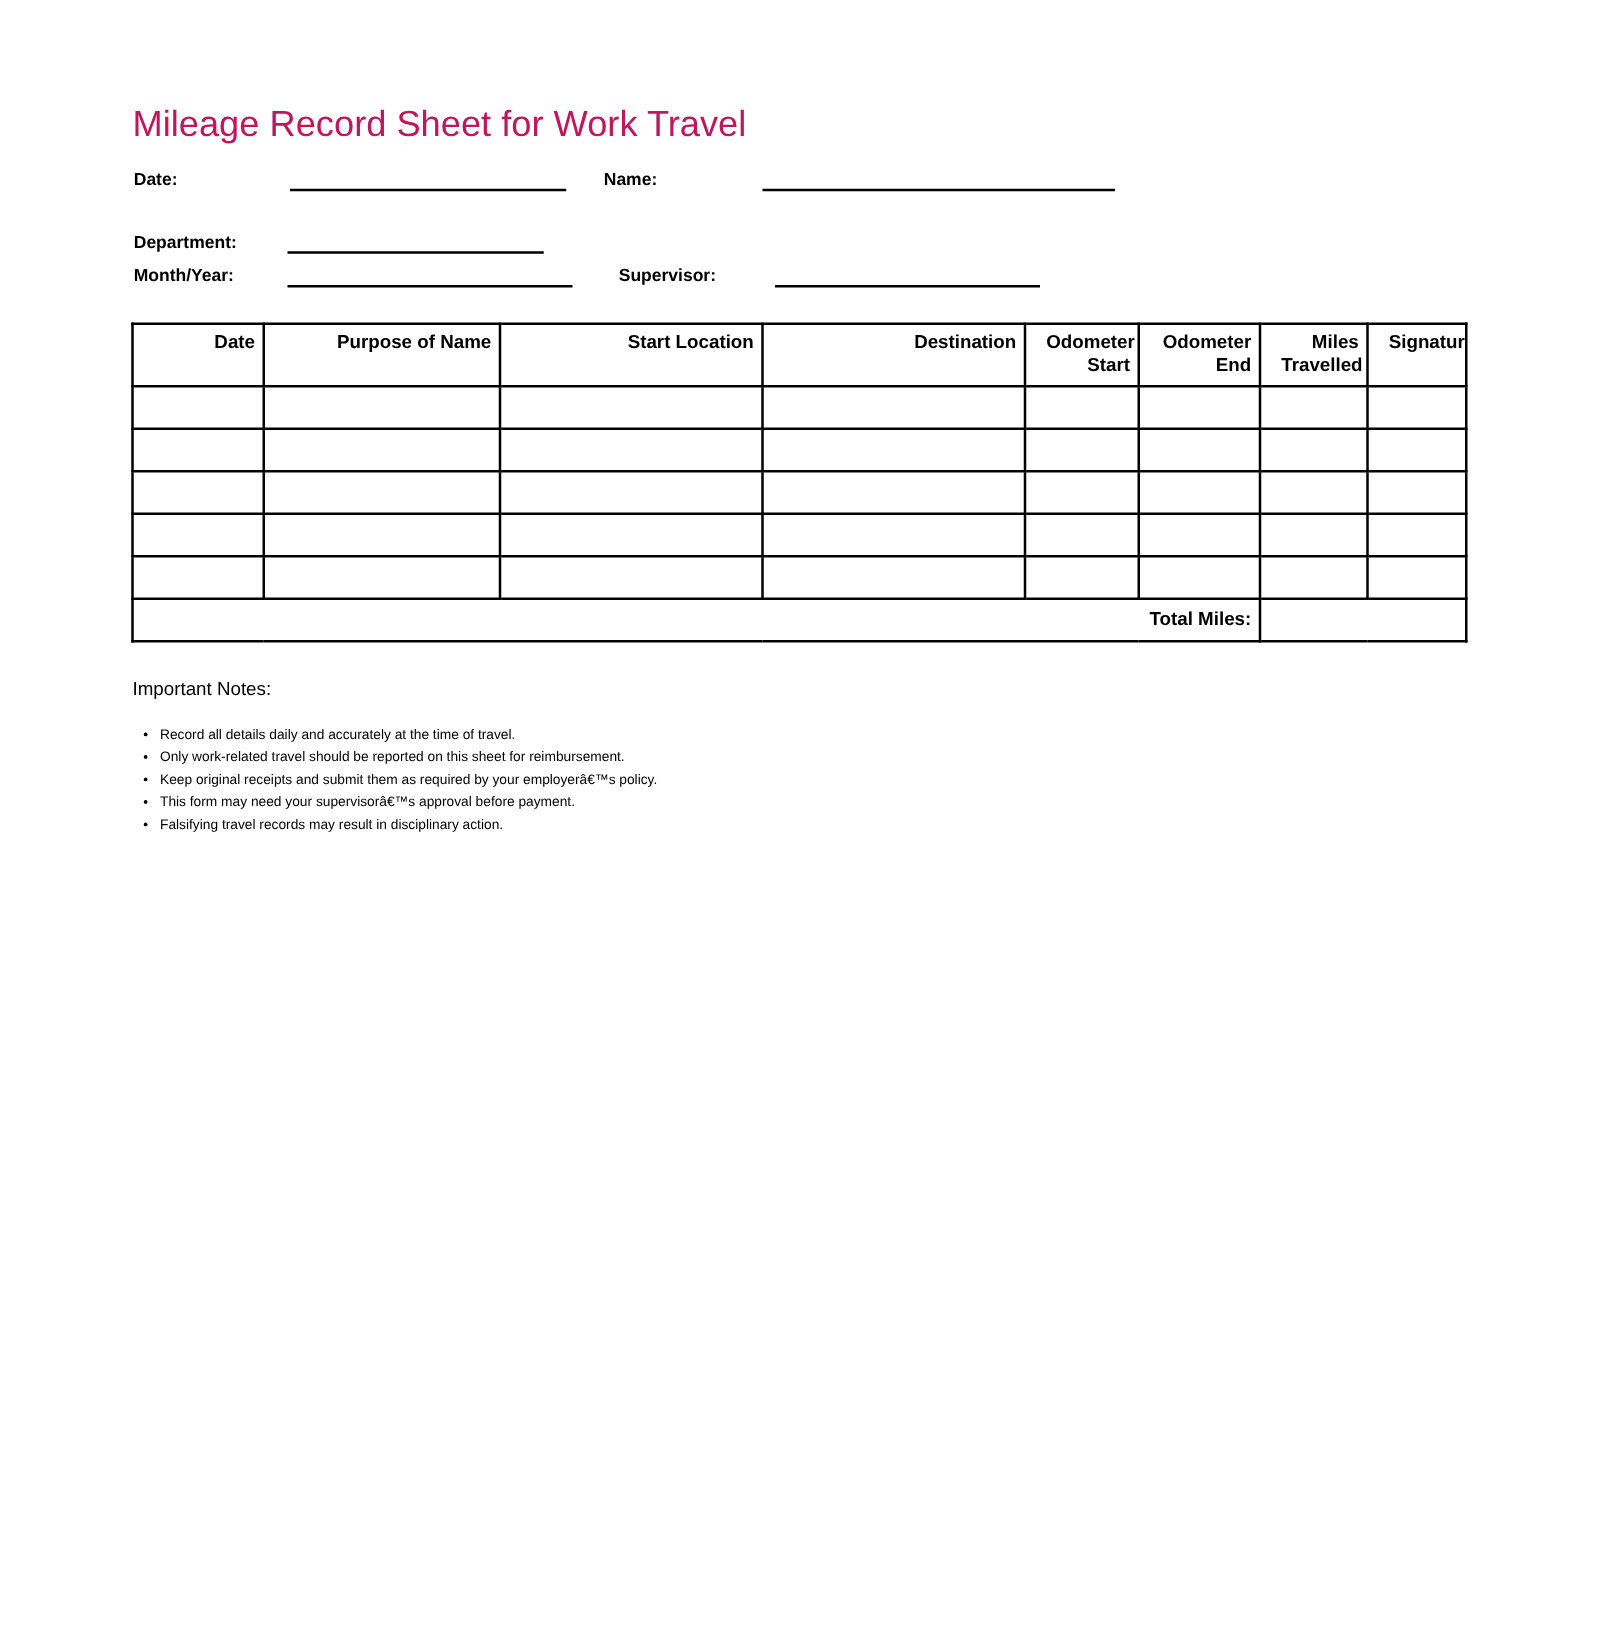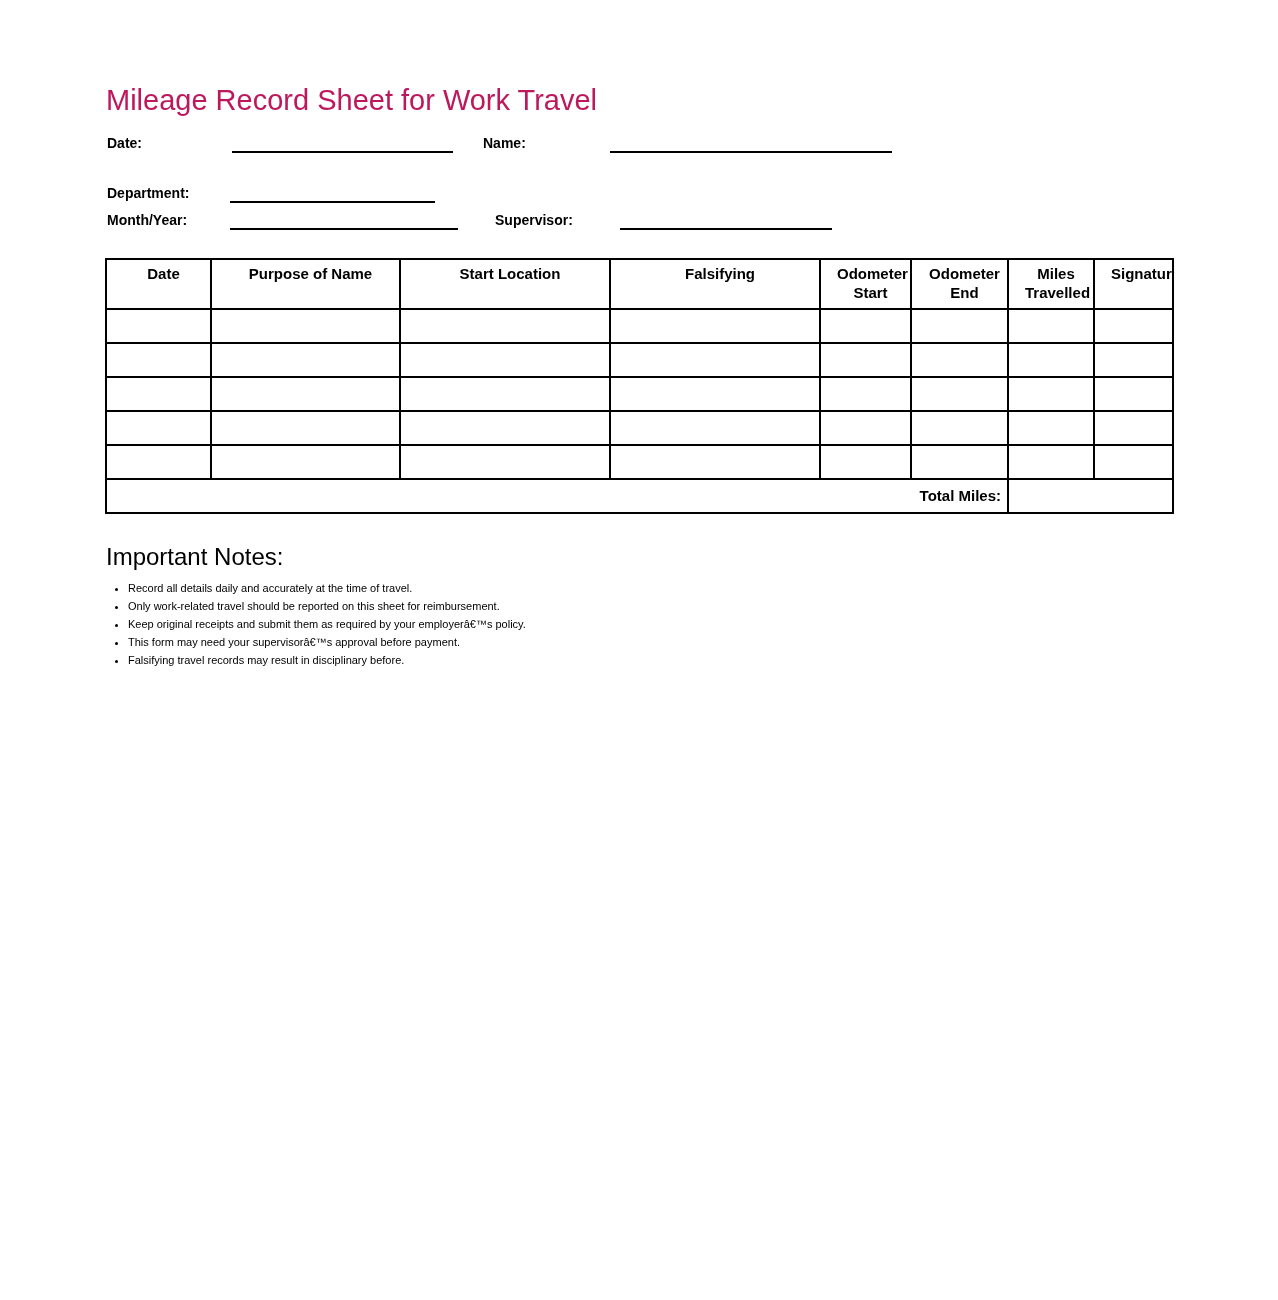--- a/index.html
+++ b/index.html
@@ -58,37 +58,37 @@
   }
   table.mileage th, table.mileage td {
     border: 2px solid #000000;
     font-size: 15px;
     padding: 5px 6px;
     vertical-align: top;
     overflow: hidden;
   }
   table.mileage th {
     font-weight: 700;
-    text-align: center;
+    text-align: right;
     height: 32px;
     line-height: 1.25;
     padding-left: 16px;
   }
   table.mileage td { height: 34px; }
   tr.total-row td {
     vertical-align: middle;
     font-weight: 700;
   }
   td.total-label-cell { text-align: right; padding-right: 8px; }
 
   .notes-heading {
     position: absolute;
     left: 106px;
     top: 543px;
-    font-size: 24px;
+    font-size: 15px;
     font-weight: 400;
     white-space: nowrap;
   }
   ul.notes-list {
     position: absolute;
     left: 107px;
     top: 579px;
     width: 700px;
     list-style: disc outside;
     padding-left: 21px;
@@ -130,21 +130,21 @@
       <col style="width:91px">
         <col style="width:97px">
         <col style="width:86px">
         <col style="width:79px">
     </colgroup>
     <thead>
       <tr>
         <th>Date</th>
         <th>Purpose of Name</th>
         <th>Start Location</th>
-        <th>Falsifying</th>
+        <th>Destination</th>
         <th>Odometer Start</th>
         <th>Odometer End</th>
         <th>Miles Travelled</th>
         <th>Signature</th>
       </tr>
     </thead>
     <tbody>
       <tr>
         <td></td>
         <td></td>
@@ -201,16 +201,16 @@
       </tr>
     </tbody>
   </table>
 
   <div class="notes-heading">Important Notes:</div>
   <ul class="notes-list">
     <li>Record all details daily and accurately at the time of travel.</li>
     <li>Only work-related travel should be reported on this sheet for reimbursement.</li>
     <li>Keep original receipts and submit them as required by your employerâ€™s policy.</li>
     <li>This form may need your supervisorâ€™s approval before payment.</li>
-    <li>Falsifying travel records may result in disciplinary before.</li>
+    <li>Falsifying travel records may result in disciplinary action.</li>
   </ul>
 
 </div>
 
 </body></html>

